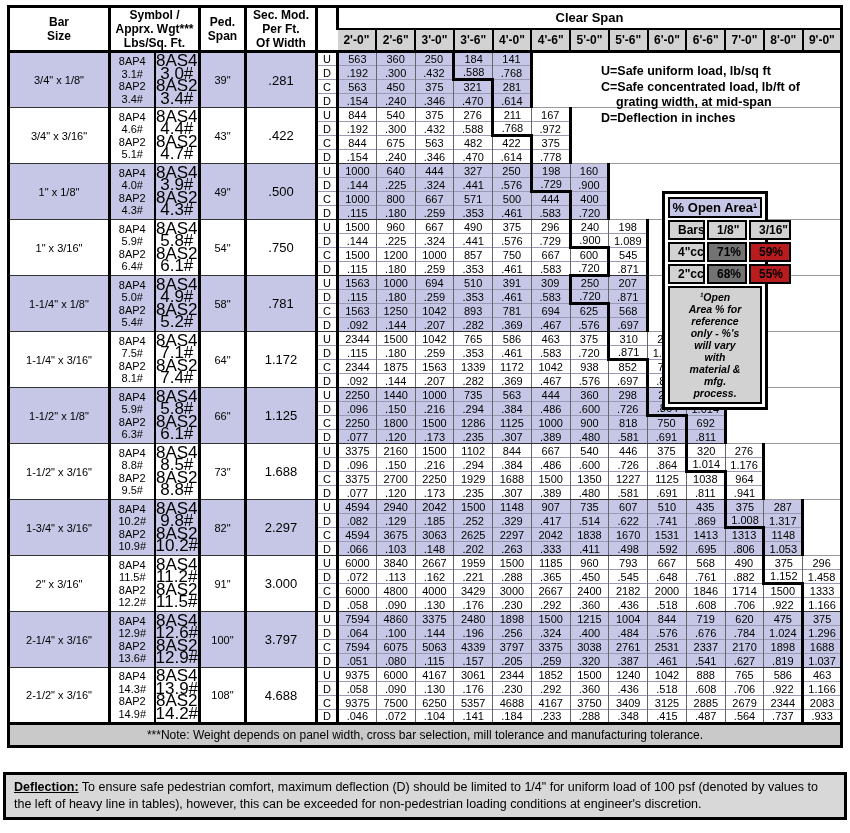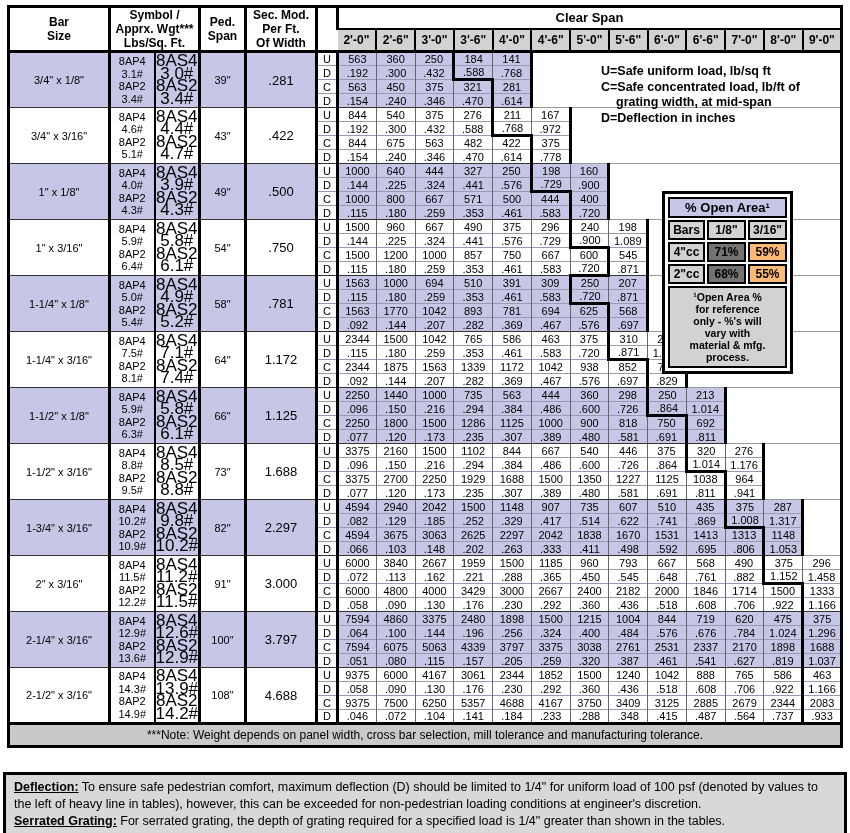--- a/index.html
+++ b/index.html
@@ -41,31 +41,31 @@
   td.hb{border-bottom:3px solid #000 !important;}
   td.er{border-right:3px solid #000 !important;}
   td.noterow{background:var(--notebg);border-top:3px solid #000;text-align:left;
        font-size:12px;height:23px;padding:3px 8px;}
   
   .legend{position:absolute;left:578px;top:64px;width:266px;font-weight:bold;
        font-size:12.5px;line-height:15.5px;margin-left:23px;}
   .legend .indent{padding-left:15px;}
   .legend-blue{margin-top:11px;color:var(--blue);}
   
-  .open-area{position:absolute;left:662px;top:191px;width:131px;border:3px solid #000;
+  .open-area{position:absolute;left:662px;top:191px;width:106px;border:3px solid #000;
        background:#fff;padding:2px;}
   .oa-cell{border:2px solid #000;font-weight:bold;text-align:center;margin:1px;}
   .oa-title{font-size:13px;background:var(--lav);padding:1px 0;}
   .oa-flex{display:flex;}
-  .oa-flex .oa-cell{padding:1px 0;font-size:12px;}
+  .oa-flex .oa-cell{padding:1px 8px;font-size:12px;}
   .oa-c1{width:37px;background:var(--gray);}
   .oa-c2{width:40px;background:#737373;flex:1;}
-  .oa-c3{width:42px;background:#fdba74;flex:1;}
+  .oa-c3{width:42px;background:#b91c1c;flex:1;}
   .oa-hd{background:var(--gray) !important;}
-  .oa-foot{font-size:10.5px;background:var(--gray);
+  .oa-foot{font-size:10.5px;font-style:italic;background:var(--gray);
        line-height:12px;padding:3px 17px;}
   
   .footer-box{position:absolute;left:3px;top:772px;width:844px;border:3px solid #000;
        background:var(--footbg);padding:4px 8px;font-size:12.5px;line-height:17px;}
   .footer-box p{margin:0;}
   .lead{font-weight:bold;text-decoration:underline;}
 </style>
 </head>
 <body>
 
@@ -382,21 +382,21 @@
           <td class="val lav">.353</td>
           <td class="val lav">.461</td>
           <td class="val lav hr">.583</td>
           <td class="val lav hb">.720</td>
           <td class="val lav er">.871</td>
           <td colspan="5" class="empty"></td>
         </tr>
         <tr class="sub">
           <td class="lt">C</td>
           <td class="val lav first">1563</td>
-          <td class="val lav">1770</td>
+          <td class="val lav">1250</td>
           <td class="val lav">1042</td>
           <td class="val lav">893</td>
           <td class="val lav">781</td>
           <td class="val lav">694</td>
           <td class="val lav hr">625</td>
           <td class="val lav er">568</td>
           <td colspan="5" class="empty"></td>
         </tr>
         <tr class="sub last">
           <td class="lt">D</td>
@@ -968,14 +968,13 @@
   <div class="oa-flex">
     <div class="oa-cell oa-c1">2"cc</div>
     <div class="oa-cell oa-c2">68%</div>
     <div class="oa-cell oa-c3">55%</div>
   </div>
   <div class="oa-cell oa-foot">¹Open Area % for reference only - %'s will vary with material &amp; mfg. process.</div>
 </div>
 
 <div class="footer-box">
   <p><span class="lead">Deflection:</span><span>  To ensure safe pedestrian comfort, maximum deflection (D) should be limited to 1/4" for uniform load of 100 psf (denoted by values to the left of heavy line in tables), however, this can be exceeded for non-pedestrian loading conditions at engineer's discretion.</span></p>
-  <p><span class="lead">Serrated Grating:</span><span>  For serrated grating, the depth of grating required for a specified load is 1/4" greater than shown in the tables.</span></p>
 </div>
 
 </body></html>

